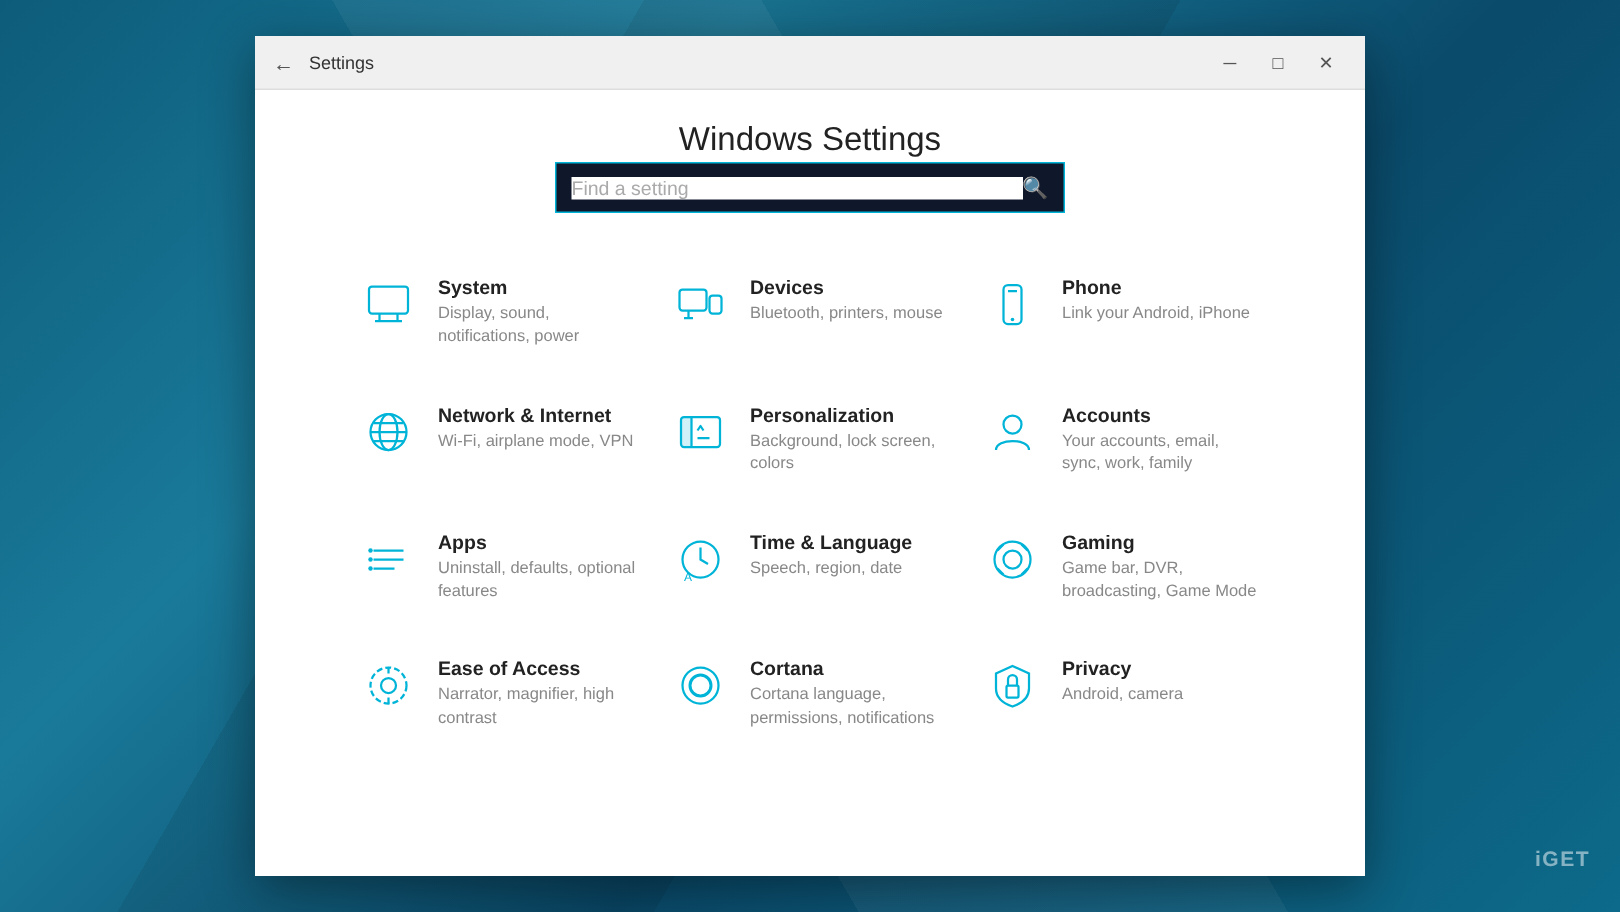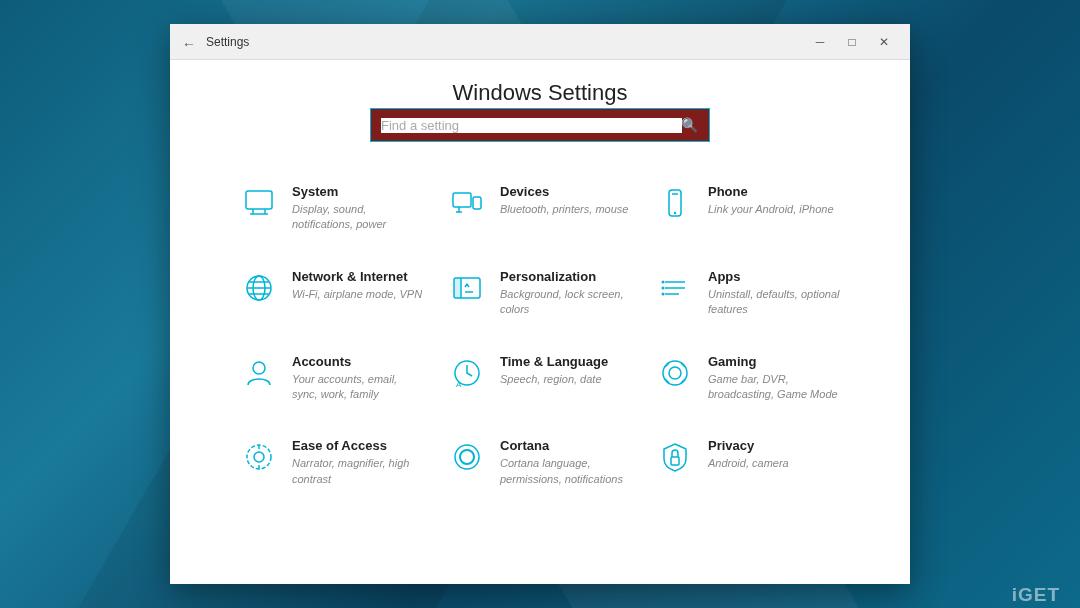--- a/index.html
+++ b/index.html
@@ -100,21 +100,21 @@
     }
 
     .search-bar {
       display: flex;
       align-items: center;
       border: 1.5px solid #00b4d8;
       margin: 0 auto 28px auto;
       width: 340px;
       height: 34px;
       padding: 4px 10px;
-      background: #7f1d1d;
+      background: #0f172a;
     }
 
     .search-bar input {
       flex: 1;
       border: none;
       outline: none;
       font-size: 13px;
       color: #555;
       font-family: 'Segoe UI', Arial, sans-serif;
     }
@@ -162,28 +162,27 @@
     .setting-name {
       font-size: 13px;
       font-weight: 600;
       color: #222;
       margin-bottom: 3px;
     }
     .setting-desc {
       font-size: 11px;
       color: #888;
       line-height: 1.4;
-      font-style: italic;
     }
 
     .watermark {
       position: absolute;
-      bottom: 2px;
+      bottom: 28px;
       right: 20px;
-      font-size: 19px;
+      font-size: 14px;
       color: rgba(255,255,255,0.5);
       z-index: 2;
       font-weight: bold;
       letter-spacing: 1px;
     }
   </style>
 </head>
 <body>
 
 <div class="bg-canvas"></div>
@@ -275,48 +274,48 @@
             </svg>
     </div>
     <div class="setting-text">
       <div class="setting-name">Personalization</div>
       <div class="setting-desc">Background, lock screen, colors</div>
     </div>
   </div>
         <div class="setting-item">
     <div class="setting-icon">
       <svg viewBox="0 0 32 32">
+              <circle cx="16" cy="11" r="6"></circle>
+              <path d="M5 28 c0-8 22-8 22 0"></path>
+            </svg>
+    </div>
+    <div class="setting-text">
+      <div class="setting-name">Accounts</div>
+      <div class="setting-desc">Your accounts, email, sync, work, family</div>
+    </div>
+  </div>
+        <div class="setting-item">
+    <div class="setting-icon">
+      <svg viewBox="0 0 32 32">
               <line x1="6" y1="10" x2="26" y2="10"></line>
               <line x1="6" y1="16" x2="26" y2="16"></line>
               <line x1="6" y1="22" x2="20" y2="22"></line>
               <circle cx="4" cy="10" r="1.5" fill="#00b4d8" stroke="none"></circle>
               <circle cx="4" cy="16" r="1.5" fill="#00b4d8" stroke="none"></circle>
               <circle cx="4" cy="22" r="1.5" fill="#00b4d8" stroke="none"></circle>
             </svg>
     </div>
     <div class="setting-text">
       <div class="setting-name">Apps</div>
       <div class="setting-desc">Uninstall, defaults, optional features</div>
     </div>
   </div>
         <div class="setting-item">
     <div class="setting-icon">
       <svg viewBox="0 0 32 32">
-              <circle cx="16" cy="11" r="6"></circle>
-              <path d="M5 28 c0-8 22-8 22 0"></path>
-            </svg>
-    </div>
-    <div class="setting-text">
-      <div class="setting-name">Accounts</div>
-      <div class="setting-desc">Your accounts, email, sync, work, family</div>
-    </div>
-  </div>
-        <div class="setting-item">
-    <div class="setting-icon">
-      <svg viewBox="0 0 32 32">
               <circle cx="16" cy="16" r="12"></circle>
               <polyline points="16,8 16,16 21,19"></polyline>
               <text x="5" y="30" font-size="8" stroke="none" fill="#00b4d8" font-family="Arial">A</text>
             </svg>
     </div>
     <div class="setting-text">
       <div class="setting-name">Time &amp; Language</div>
       <div class="setting-desc">Speech, region, date</div>
     </div>
   </div>

